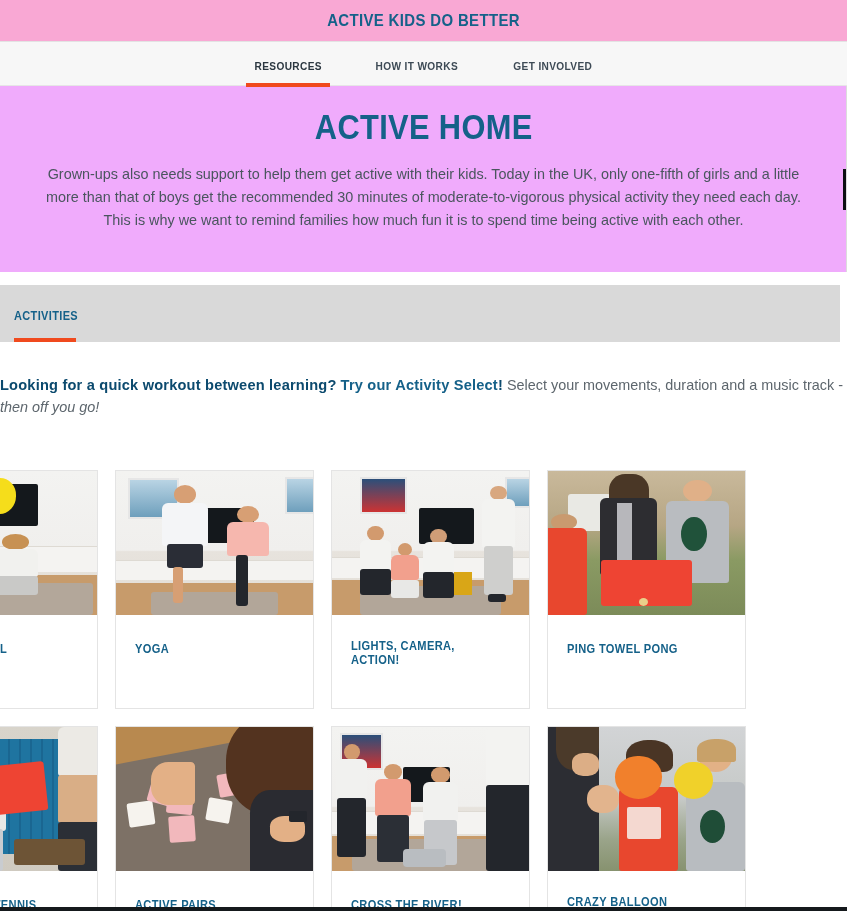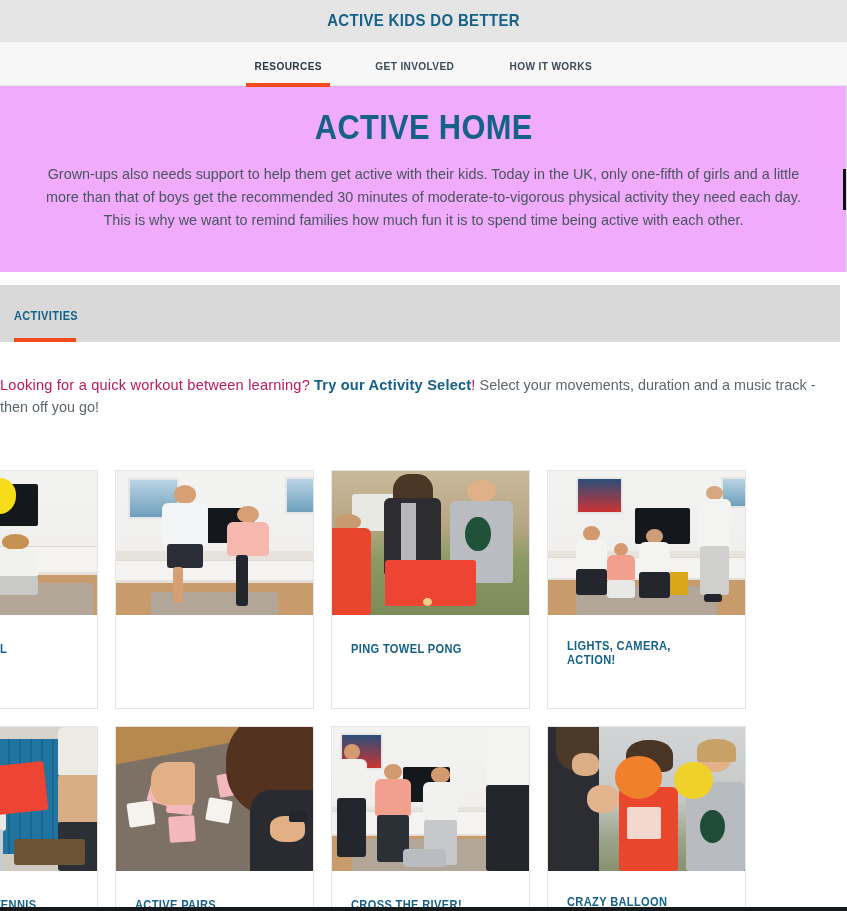--- a/index.html
+++ b/index.html
@@ -18,21 +18,21 @@
     letter-spacing: 0.4px;
     transform: scaleX(0.88);
     transform-origin: left center;
     display: inline-block;
   }
   .cond-c { transform-origin: center center; }
 
   
   #site-header {
     height: 41px;
-    background: #e5e5e5;
+    background: #f9a8d4;
     display: flex; align-items: center; justify-content: center;
   }
   #brand-title {
     color: #156189;
     font-size: 17px;
     line-height: 17px;
   }
 
   
   #main-nav {
@@ -119,27 +119,27 @@
   
   #intro {
     padding: 32px 0 0 0;
   }
   .intro-line {
     font-size: 14.4px;
     line-height: 22px;
     color: #5d666d;
   }
   #intro-line-1 { margin-bottom: 15px; }
-  .hl-orange { color: #be185d; font-weight: 400;
+  .hl-orange { color: #0c4a6e; font-weight: 700;
     font-family: "Liberation Sans Narrow","Liberation Sans",sans-serif;
     letter-spacing: .2px; font-size: 14.6px; }
   .hl-blue { color: #156189; font-weight: 700;
     font-family: "Liberation Sans Narrow","Liberation Sans",sans-serif;
     letter-spacing: .2px; font-size: 14.6px; }
-  .it { color: #5d666d; }
+  .it { font-style: italic; color: #5d666d; }
 
   
   #card-grid {
     position: absolute;
     left: -101px;
     top: 470px;
     width: 1050px;
     display: flex;
     flex-wrap: wrap;
     gap: 17px 17px;
@@ -212,25 +212,25 @@
 <header id="site-header">
   <h1 id="brand-title" class="cond cond-c">ACTIVE KIDS DO BETTER</h1>
 </header>
 
 <nav id="main-nav">
   <div class="nav-item active">
     <span class="nav-label cond cond-c">RESOURCES</span>
     <span class="nav-underline"></span>
   </div>
   <div class="nav-item">
+    <span class="nav-label cond cond-c">HOW IT WORKS</span>
+    
+  </div>
+  <div class="nav-item">
     <span class="nav-label cond cond-c">GET INVOLVED</span>
-    
-  </div>
-  <div class="nav-item">
-    <span class="nav-label cond cond-c">HOW IT WORKS</span>
     
   </div>
 </nav>
 
 <section id="hero">
   <h2 id="hero-title">
     <span class="cond cond-c">ACTIVE HOME</span>
   </h2>
   <p id="hero-body">Grown-ups also needs support to help them get active with their kids. Today in the UK, only one-fifth of girls and a little more than that of boys get the recommended 30 minutes of moderate-to-vigorous physical activity they need each day. This is why we want to remind families how much fun it is to spend time being active with each other.</p>
 </section>
@@ -292,47 +292,22 @@
           <div class="legs" style="left:12%;top:50%;width:76%;height:20%;background:#2a2d36;"></div>
           <div class="legs" style="left:24%;top:69%;width:22%;height:31%;background:#d79f74;"></div>
         </div>
         <div class="fig" style="left:56%;top:24%;width:22%;height:70%;">
           <div class="head" style="left:24%;top:0;width:52%;height:17%;background:#d79f74;"></div>
           <div class="body" style="left:2%;top:16%;width:96%;height:34%;background:#f6b7ae;"></div>
           <div class="legs" style="left:22%;top:49%;width:28%;height:51%;background:#23262c;"></div>
         </div>
       </div>
     </div>
-  </div>
-
-  <div class="card">
-    <div class="card-photo">
-      <div class="scene s-out" style="background:linear-gradient(#c9b99b 0%,#b6a684 38%,#8a9a63 62%,#7c8b59 100%);">
-        <div style="position:absolute;left:10%;top:16%;width:22%;height:26%;background:#e9e9e4;border-radius:3px;"></div>
-        <div class="fig" style="left:-6%;top:30%;width:26%;height:70%;">
-          <div class="head" style="left:28%;top:0;width:52%;height:16%;background:#c99a6f;"></div>
-          <div class="body" style="left:0;top:14%;width:100%;height:86%;background:#e8472e;"></div>
-        </div>
-        <div class="fig" style="left:26%;top:2%;width:30%;height:92%;">
-          <div class="head" style="left:30%;top:2%;width:40%;height:16%;background:#d8a47c;"></div>
-          <div style="position:absolute;left:16%;top:0;width:68%;height:30%;background:#4a3726;border-radius:40% 40% 30% 30%;"></div>
-          <div class="body" style="left:2%;top:18%;width:96%;height:58%;background:#2d2d31;"></div>
-          <div style="position:absolute;left:30%;top:22%;width:26%;height:60%;background:#b7b7bb;"></div>
-        </div>
-        <div class="fig" style="left:60%;top:6%;width:32%;height:92%;">
-          <div class="head" style="left:26%;top:0;width:46%;height:17%;background:#e0b088;"></div>
-          <div class="body" style="left:0;top:16%;width:100%;height:62%;background:#b9bcc0;"></div>
-          <div style="position:absolute;left:24%;top:28%;width:40%;height:26%;background:#20523a;border-radius:50%;"></div>
-        </div>
-        <div class="towel" style="left:27%;top:62%;width:46%;height:32%;"></div>
-        <div style="position:absolute;left:46%;top:88%;width:5%;height:6%;background:#e9cf8a;border-radius:50%;"></div>
-      </div>
-    </div>
-    <div class="card-body">
-      <span class="card-title cond">PING TOWEL PONG</span>
+    <div class="card-body">
+      <span class="card-title cond">YOGA</span>
     </div>
   </div>
 
   <div class="card">
     <div class="card-photo">
       <div class="scene s-room">
         <div class="s-frame" style="left:14%;top:4%;width:24%;height:26%;">
             <i style="background:linear-gradient(#2b4f7a,#c33)"></i>
           </div>
         <div class="s-frame" style="left:88%;top:4%;width:14%;height:22%;">
@@ -366,20 +341,48 @@
         <div style="position:absolute;left:62%;top:70%;width:9%;height:16%;background:#d9a617;"></div>
       </div>
     </div>
     <div class="card-body">
       <span class="card-title cond">LIGHTS, CAMERA, ACTION!</span>
     </div>
   </div>
 
   <div class="card">
     <div class="card-photo">
+      <div class="scene s-out" style="background:linear-gradient(#c9b99b 0%,#b6a684 38%,#8a9a63 62%,#7c8b59 100%);">
+        <div style="position:absolute;left:10%;top:16%;width:22%;height:26%;background:#e9e9e4;border-radius:3px;"></div>
+        <div class="fig" style="left:-6%;top:30%;width:26%;height:70%;">
+          <div class="head" style="left:28%;top:0;width:52%;height:16%;background:#c99a6f;"></div>
+          <div class="body" style="left:0;top:14%;width:100%;height:86%;background:#e8472e;"></div>
+        </div>
+        <div class="fig" style="left:26%;top:2%;width:30%;height:92%;">
+          <div class="head" style="left:30%;top:2%;width:40%;height:16%;background:#d8a47c;"></div>
+          <div style="position:absolute;left:16%;top:0;width:68%;height:30%;background:#4a3726;border-radius:40% 40% 30% 30%;"></div>
+          <div class="body" style="left:2%;top:18%;width:96%;height:58%;background:#2d2d31;"></div>
+          <div style="position:absolute;left:30%;top:22%;width:26%;height:60%;background:#b7b7bb;"></div>
+        </div>
+        <div class="fig" style="left:60%;top:6%;width:32%;height:92%;">
+          <div class="head" style="left:26%;top:0;width:46%;height:17%;background:#e0b088;"></div>
+          <div class="body" style="left:0;top:16%;width:100%;height:62%;background:#b9bcc0;"></div>
+          <div style="position:absolute;left:24%;top:28%;width:40%;height:26%;background:#20523a;border-radius:50%;"></div>
+        </div>
+        <div class="towel" style="left:27%;top:62%;width:46%;height:32%;"></div>
+        <div style="position:absolute;left:46%;top:88%;width:5%;height:6%;background:#e9cf8a;border-radius:50%;"></div>
+      </div>
+    </div>
+    <div class="card-body">
+      <span class="card-title cond">PING TOWEL PONG</span>
+    </div>
+  </div>
+
+  <div class="card">
+    <div class="card-photo">
       <div class="scene" style="background:linear-gradient(#d8d4cb 0%,#cfcac0 100%);">
         <div class="fence" style="left:28%;top:8%;right:-4%;bottom:12%;background:repeating-linear-gradient(90deg,#1f74a0 0 9px,#1a6691 9px 11px);"></div>
 
         <div class="fig" style="left:34%;top:30%;width:20%;height:70%;">
 
           <div class="body" style="left:0;top:18%;width:100%;height:42%;background:#e8e8e6;"></div>
           <div class="legs" style="left:8%;top:58%;width:84%;height:42%;background:#c9ccd0;"></div>
         </div>
         <div class="towel" style="left:44%;top:26%;width:30%;height:34%;transform:rotate(-6deg);"></div>
         <div class="fig" style="left:80%;top:0;width:24%;height:100%;">

